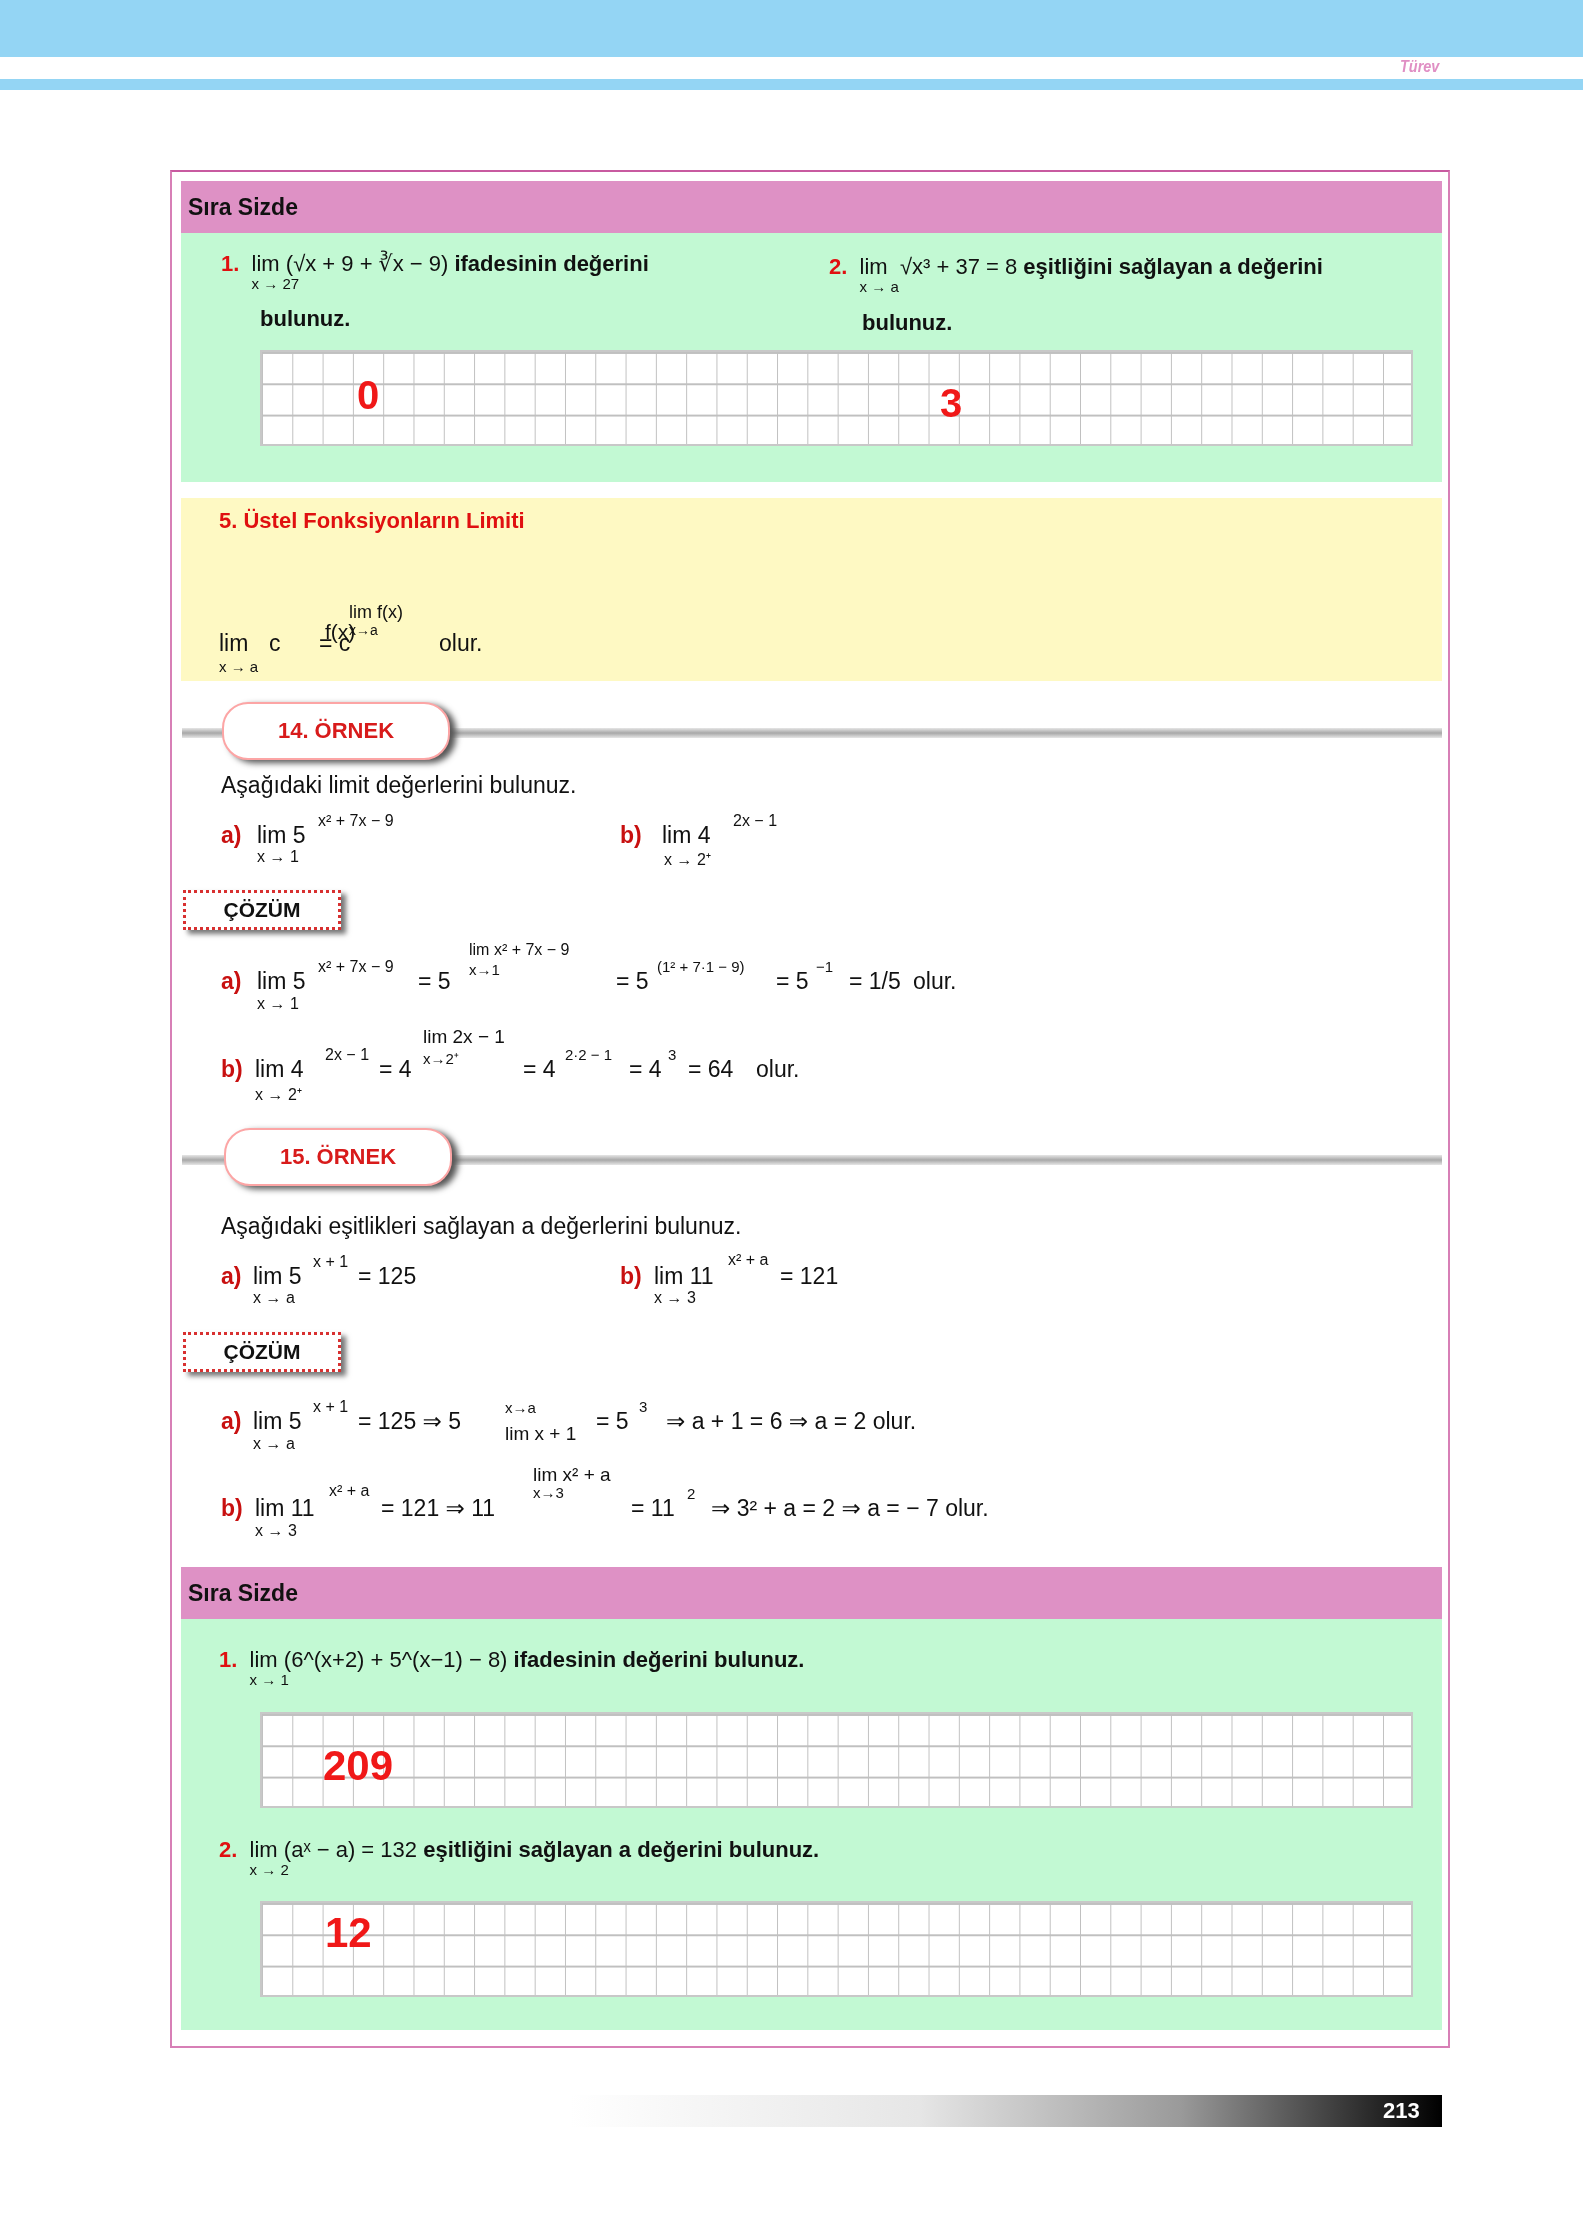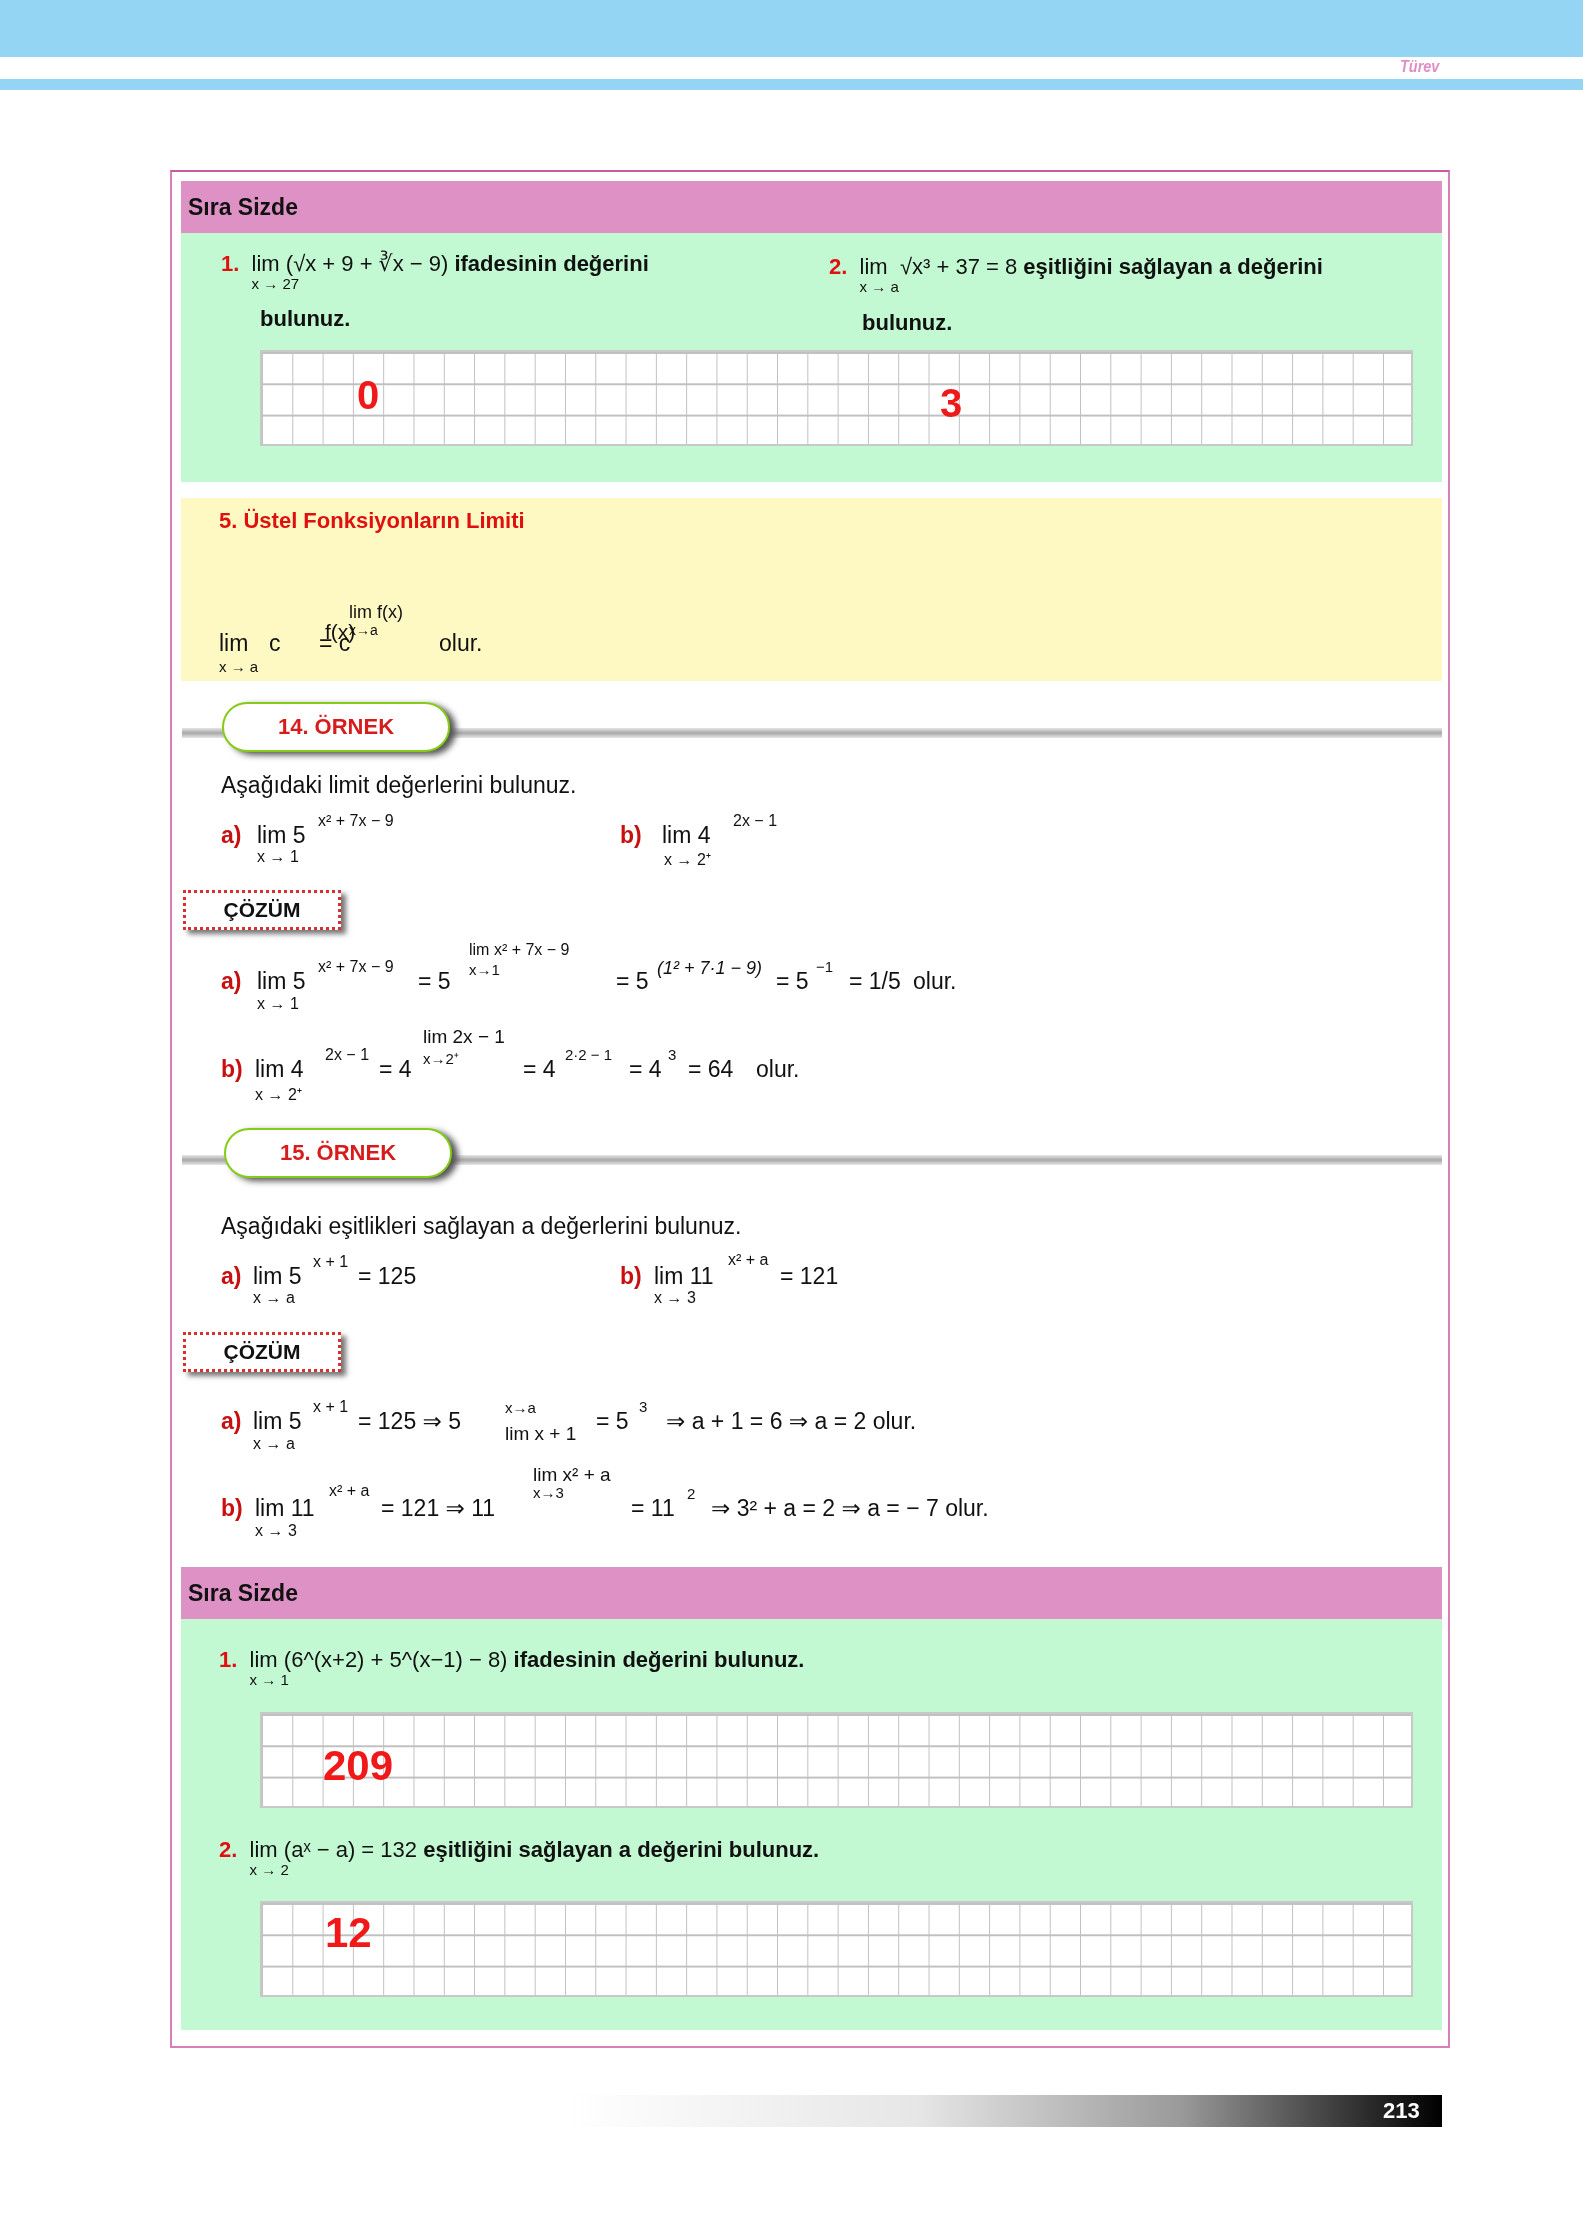--- a/index.html
+++ b/index.html
@@ -17,21 +17,21 @@
   .bold{font-weight:bold;}
   .lim{display:inline-block;position:relative;text-align:center;}
   .lim .sub{position:absolute;left:0;top:24px;font-size:15px;white-space:nowrap;}
   .grid{position:absolute;background-color:#fff;border:2px solid #c8c8c8;box-sizing:border-box;
         background-image:linear-gradient(to right,#c0c0c0 1px,transparent 1px),linear-gradient(to bottom,#c0c0c0 2px,transparent 2px);
         background-size:30.3px 100%,100% 31.3px;}
   .ans{position:absolute;color:#f01818;font-weight:bold;font-family:"Liberation Sans",sans-serif;}
   .info{left:181px;top:498px;width:1261px;height:183px;background:#fef9c3;}
   .info-title{color:#e01010;font-weight:bold;font-size:22px;}
   .bar{height:10px;background:linear-gradient(to bottom,#e6e6e6,#a8a8a8,#e6e6e6);}
-  .pill{height:50px;border:2px solid #84cc16;border-radius:26px;background:#fff;box-shadow:6px 3px 6px #555;color:#d81b1b;font-weight:bold;font-size:22px;display:flex;align-items:center;justify-content:center;box-sizing:border-box;}
+  .pill{height:58px;border:2px solid #fca5a5;border-radius:26px;background:#fff;box-shadow:6px 3px 6px #555;color:#d81b1b;font-weight:bold;font-size:22px;display:flex;align-items:center;justify-content:center;box-sizing:border-box;}
   .cozum{width:158px;height:40px;border:3px dotted #d83030;background:#fff;box-shadow:5px 4px 5px #777;font-weight:bold;font-size:21px;display:flex;align-items:center;justify-content:center;box-sizing:border-box;}
   .text{font-size:23px;}
   .lbl{color:#c81010;font-weight:bold;}
   .pg-bar{left:570px;top:2095px;width:872px;height:32px;background:linear-gradient(to right,#ffffff,#e6e6e6 40%,#9a9a9a 70%,#000 100%);}
   .pg-num{left:1383px;top:2095px;height:32px;line-height:32px;color:#fff;font-weight:bold;font-size:22px;}
 </style>
 </head>
 <body>
 
 <div class="abs hdr-top"></div>
@@ -102,21 +102,21 @@
 
 <div class="abs text" style="left:221px;top:955px;width:800px;height:60px;">
   <span class="abs lbl" style="left:0;top:13px;">a)</span>
   <span class="abs" style="left:36px;top:13px;">lim 5</span>
   <span class="abs" style="left:97px;top:3px;font-size:16px;">x² + 7x − 9</span>
   <span class="abs" style="left:36px;top:40px;font-size:16px;">x → 1</span>
   <span class="abs" style="left:197px;top:13px;">=  5</span>
   <span class="abs" style="left:248px;top:-14px;font-size:16px;">lim  x² + 7x − 9</span>
   <span class="abs" style="left:248px;top:6px;font-size:15px;">x→1</span>
   <span class="abs" style="left:395px;top:13px;">= 5</span>
-  <span class="abs" style="left:436px;top:3px;font-size:18px;font-style:italic;">(1² + 7·1 − 9)</span>
+  <span class="abs" style="left:436px;top:3px;font-size:15px;">(1² + 7·1 − 9)</span>
   <span class="abs" style="left:555px;top:13px;">= 5</span>
   <span class="abs" style="left:595px;top:3px;font-size:15px;">−1</span>
   <span class="abs" style="left:628px;top:13px;">= 1/5</span>
   <span class="abs" style="left:692px;top:13px;">olur.</span>
 </div>
 
 <div class="abs text" style="left:221px;top:1040px;width:800px;height:60px;">
   <span class="abs lbl" style="left:0;top:16px;">b)</span>
   <span class="abs" style="left:34px;top:16px;">lim  4</span>
   <span class="abs" style="left:104px;top:6px;font-size:16px;">2x − 1</span>

